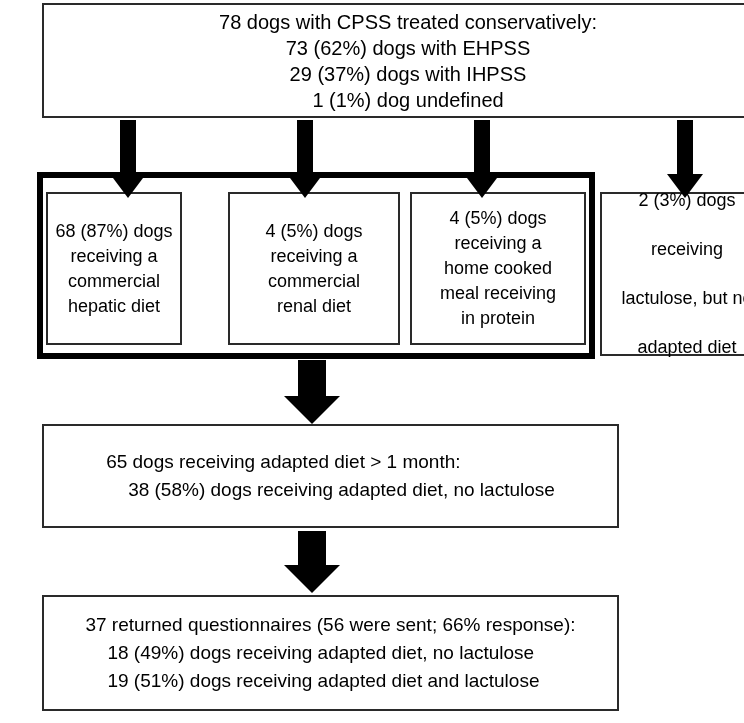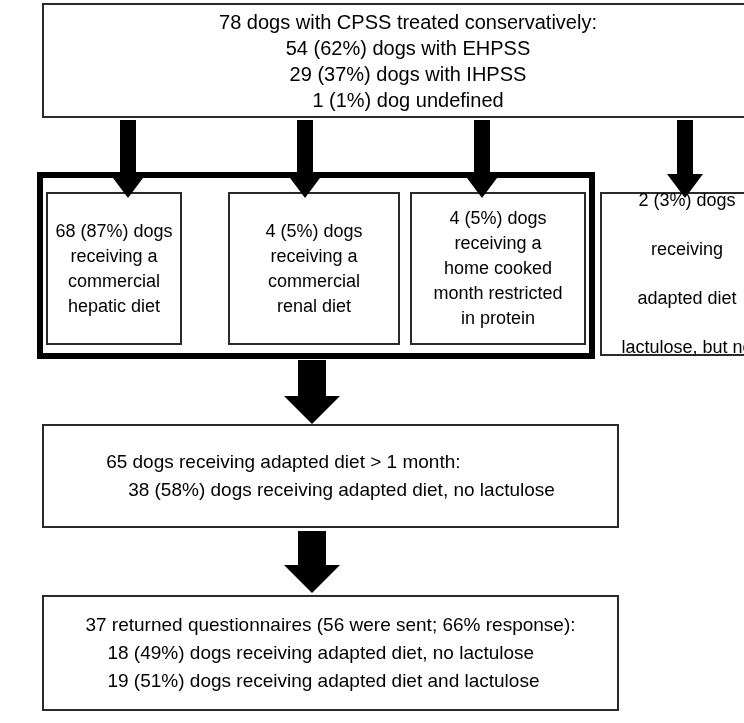--- a/index.html
+++ b/index.html
@@ -158,21 +158,21 @@
   #arrow-65-to-37 { top: 531px; height: 62px; }
   #arrow-65-to-37 .shaft { height: 36px; }
 </style>
 </head>
 <body>
 
 <div id="canvas">
 
   <div class="node" id="box-top">
     <div class="line">78 dogs with CPSS treated conservatively:</div>
-    <div class="line">54 (62%) dogs with EHPSS</div>
+    <div class="line">73 (62%) dogs with EHPSS</div>
     <div class="line">29 (37%) dogs with IHPSS</div>
     <div class="line">1 (1%) dog undefined</div>
   </div>
 
   <div class="arrow arrow-sm" id="arrow-top-1">
     <div class="shaft"></div>
     <div class="head"></div>
   </div>
   <div class="arrow arrow-sm" id="arrow-top-2">
     <div class="shaft"></div>
@@ -200,29 +200,29 @@
     <div class="line">4 (5%) dogs</div>
     <div class="line">receiving a</div>
     <div class="line">commercial</div>
     <div class="line">renal diet</div>
   </div>
 
   <div class="node mid" id="box-home">
     <div class="line">4 (5%) dogs</div>
     <div class="line">receiving a</div>
     <div class="line">home cooked</div>
-    <div class="line">month restricted</div>
+    <div class="line">meal receiving</div>
     <div class="line">in protein</div>
   </div>
 
   <div class="node" id="box-lactulose">
     <div class="line">2 (3%) dogs</div>
     <div class="line">receiving</div>
+    <div class="line">lactulose, but no</div>
     <div class="line">adapted diet</div>
-    <div class="line">lactulose, but no</div>
   </div>
 
   <div class="arrow arrow-lg" id="arrow-mid-to-65">
     <div class="shaft"></div>
     <div class="head"></div>
   </div>
 
   <div class="node" id="box-65">
     <div class="inner">
       <div class="line">65 dogs receiving adapted diet &gt; 1 month:</div>

